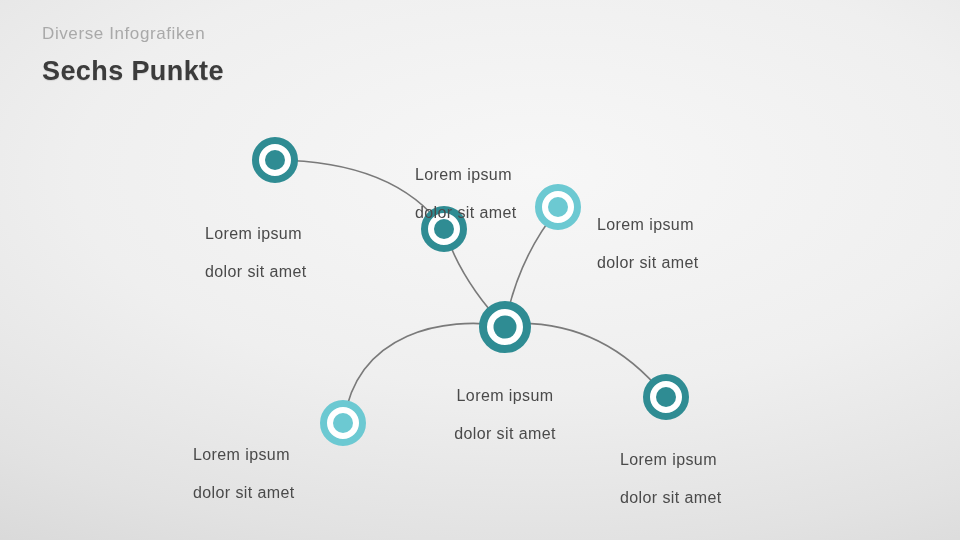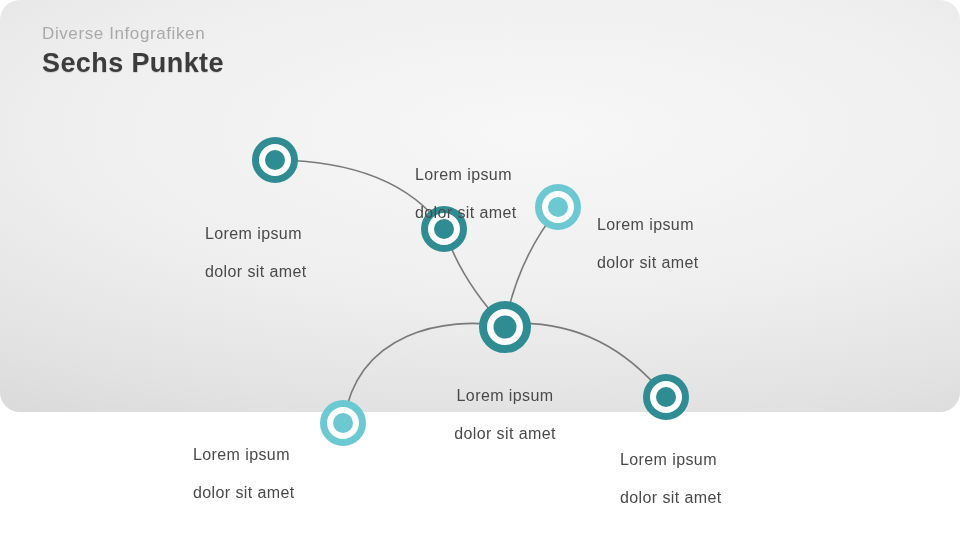--- a/index.html
+++ b/index.html
@@ -1,31 +1,30 @@
 <!DOCTYPE html>
 <html><head>
 <meta charset="utf-8">
 <style>
   html,body{margin:0;padding:0;}
   body{
     width:960px;height:540px;overflow:hidden;
     font-family:"Liberation Sans","DejaVu Sans",sans-serif;
   }
   .slide{
-    position:relative;width:960px;height:412px;
+    position:relative;width:960px;height:540px;
     background:
       radial-gradient(ellipse 115% 95% at 56% 32%, #f7f7f7 0%, #efefef 42%, #e2e2e2 72%, #d2d2d2 100%);
-    border-radius: 20px;
   }
   .header{position:absolute;left:42px;top:24px;}
   .subtitle{
     font-size:17px;color:#a9a9a9;letter-spacing:0.6px;font-weight:400;
   }
   .title{
-    margin-top:4px;font-size:27px;color:#3c3c3c;font-weight:700;letter-spacing:0.4px;
+    margin-top:12px;font-size:27px;color:#3c3c3c;font-weight:700;letter-spacing:0.4px;
     text-shadow:0 1px 1px rgba(0,0,0,0.12);
     text-align:center;
   }
   #diagram-svg{position:absolute;left:0;top:0;width:960px;height:540px;}
   .node-label{
     position:absolute;font-size:16px;line-height:18px;color:#4a4a4a;letter-spacing:0.4px;
     white-space:nowrap;
   }
   .node-label span{display:block;margin-top:20px;}
   .label-0{left:205px;top:205px;}

